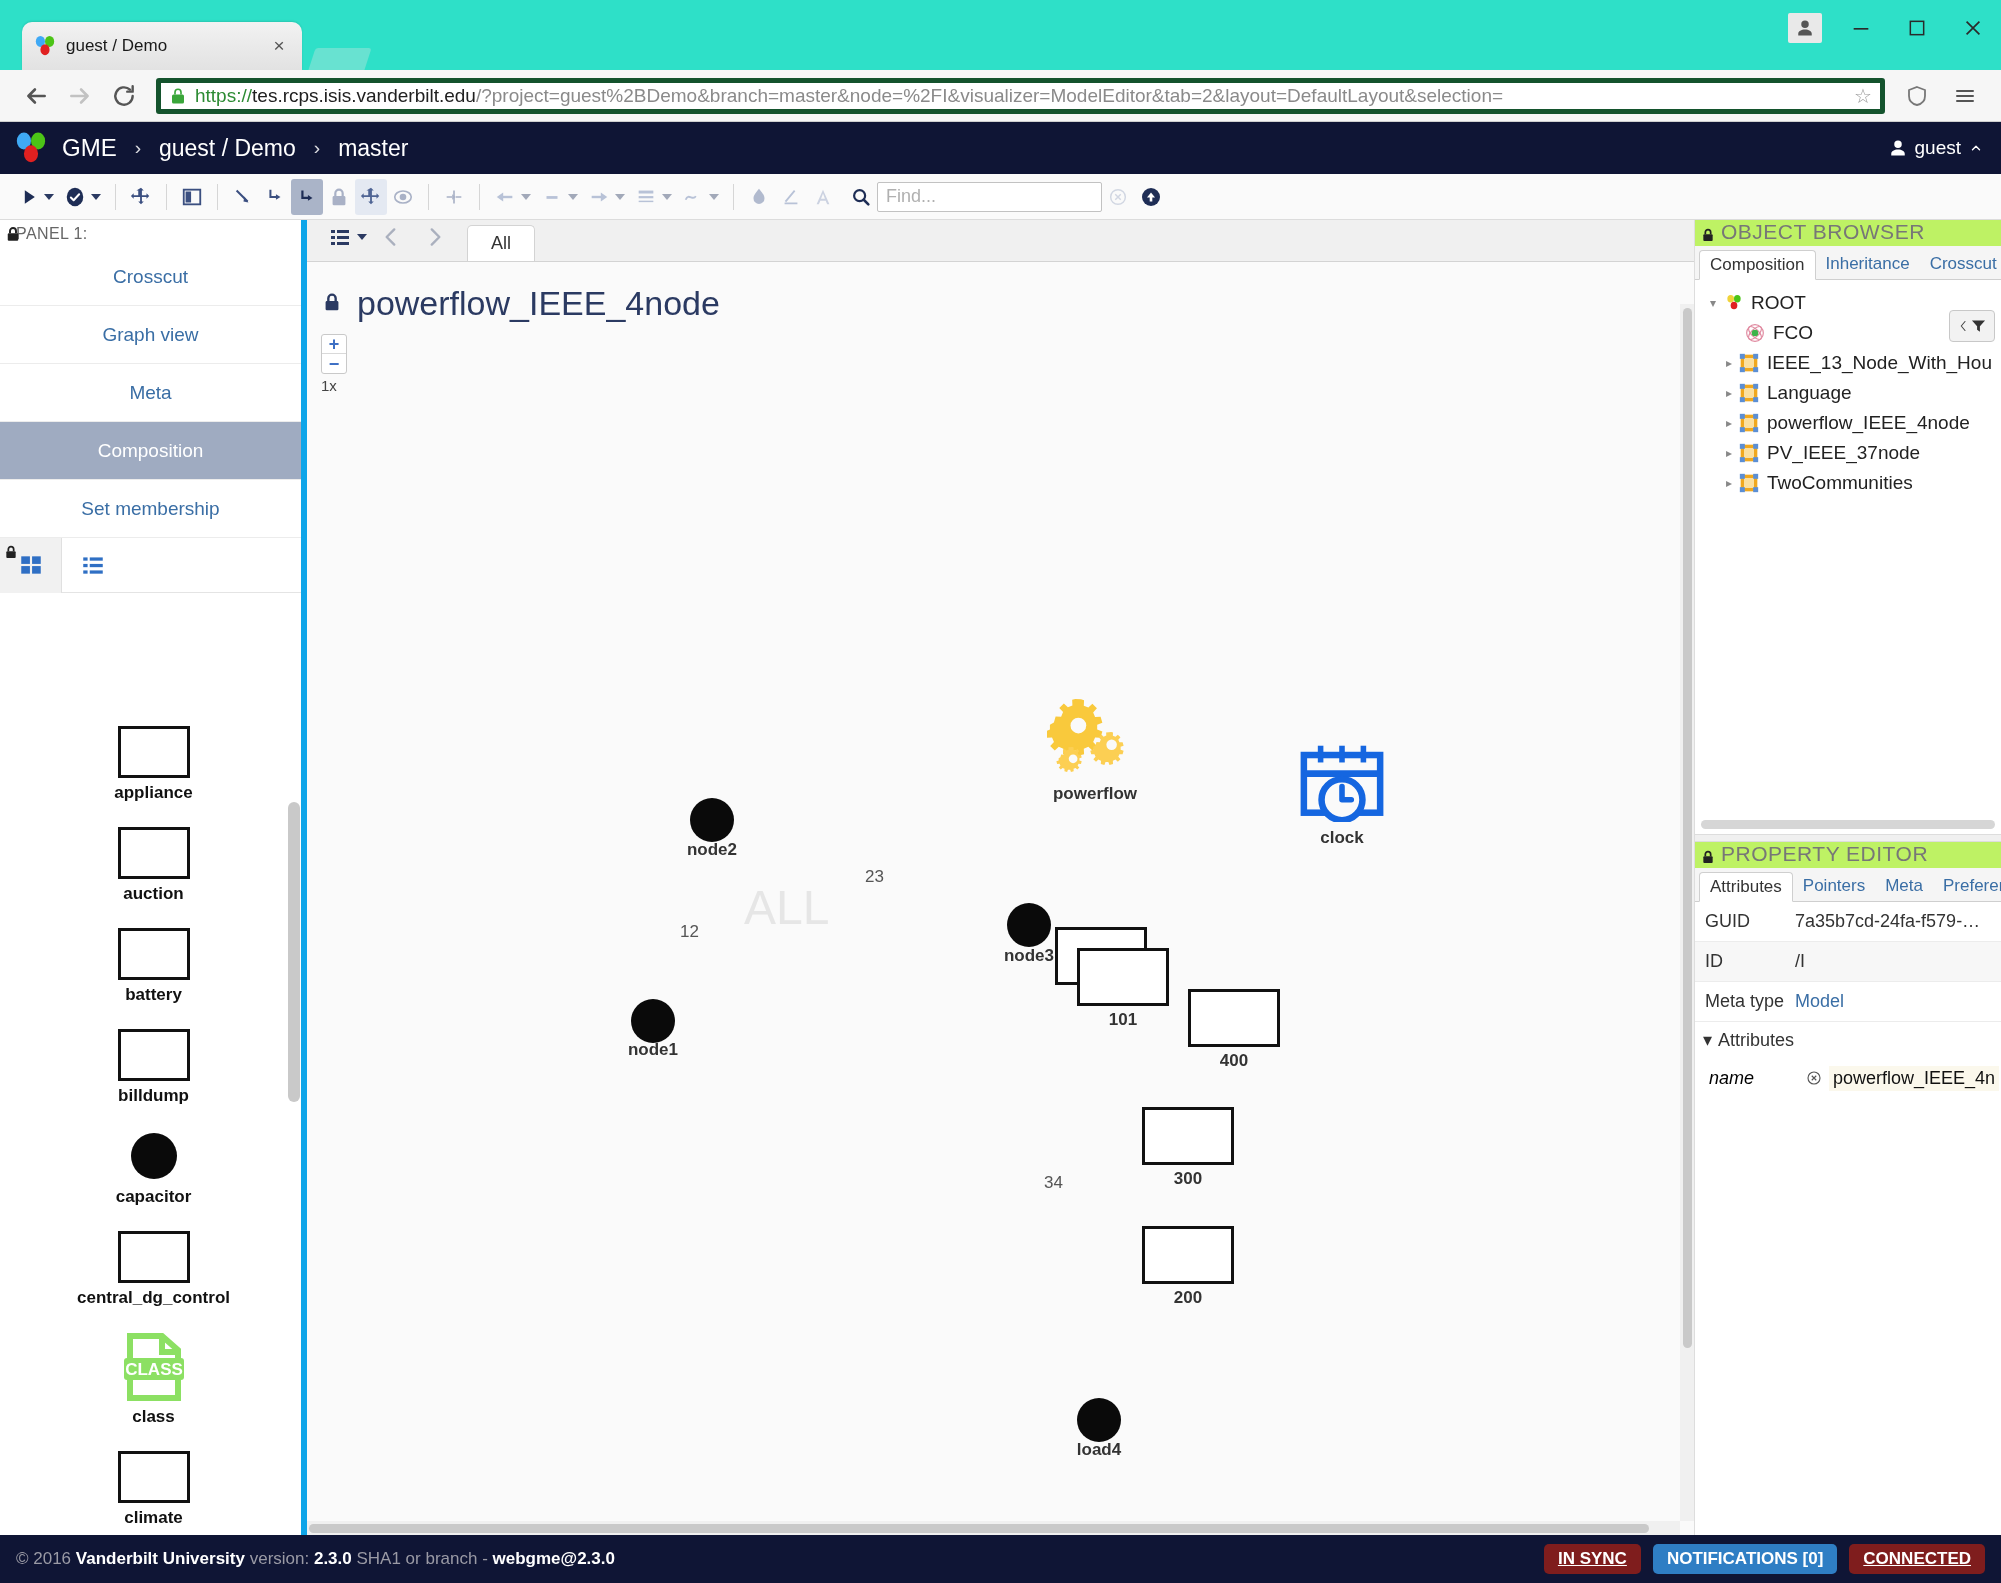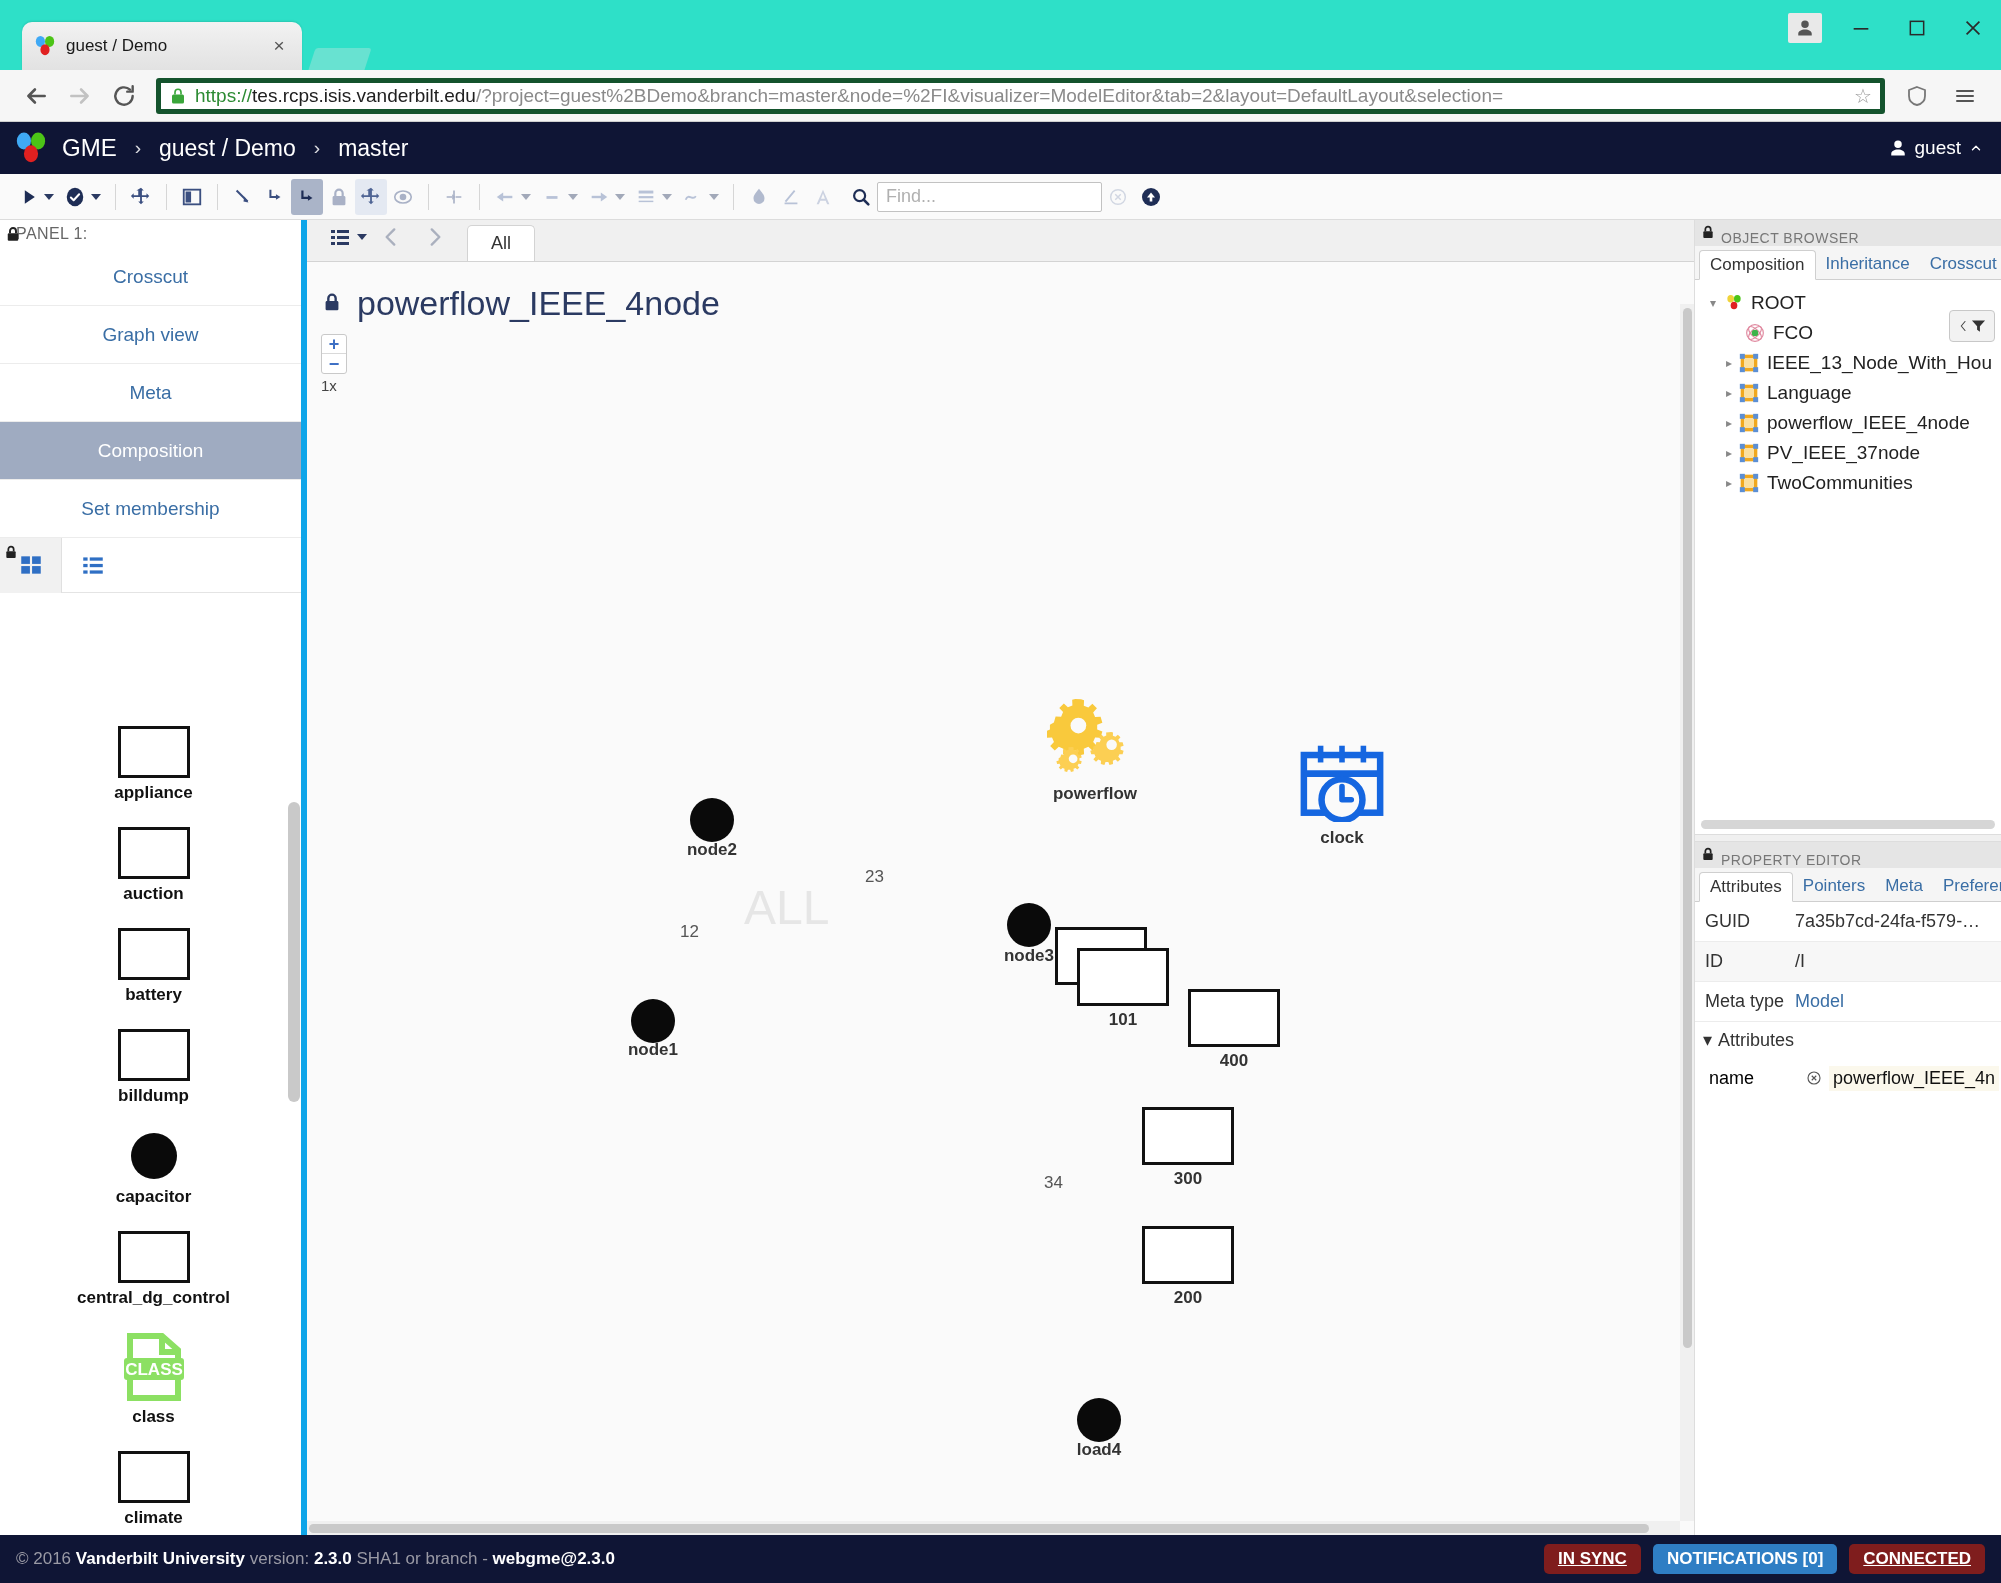--- a/index.html
+++ b/index.html
@@ -143,22 +143,22 @@
   .iconitem .ilabel { font-size: 17px; font-weight: bold; color: #333; margin-top: 6px; }
 
   .hscroll { position: absolute; left: 0; right: 14px; bottom: 0; height: 14px; background: #f0f0f0; }
   .hscroll .thumb { position: absolute; left: 2px; top: 3px; width: 1340px; height: 9px; background: #c9c9c9; border-radius: 5px; }
   .vscroll { position: absolute; right: 0; top: 42px; bottom: 14px; width: 14px; background: #f0f0f0; }
   .vscroll .thumb { position: absolute; left: 3px; top: 4px; width: 9px; height: 1040px; background: #c9c9c9; border-radius: 5px; }
 
   
   .rightpanel { position: absolute; right: 0; top: 98px; width: 307px; bottom: 48px;
                 background: #fff; border-left: 1px solid #ddd; }
-  .rp-head { height: 26px; background: #e5e5e5; display: flex; align-items: flex-end;
-             font-size: 14px; color: #777; letter-spacing: .5px; position: relative; padding-left: 26px; }
+  .rp-head { height: 26px; background: #bef264; display: flex; align-items: flex-start;
+             font-size: 21px; color: #777; letter-spacing: .5px; position: relative; padding-left: 26px; }
   .rp-head .lk { position: absolute; left: 5px; top: 4px; }
   .rp-tabs { height: 34px; border-bottom: 1px solid #cfcfcf; display: flex; align-items: flex-end; padding-left: 4px; background: #f5f5f5; }
   .rp-tab { height: 30px; padding: 0 10px; display: flex; align-items: center; font-size: 17px;
             color: #3a6ea5; cursor: pointer; }
   .rp-tab.sel { background: #fff; border: 1px solid #cfcfcf; border-bottom: 1px solid #fff;
                 border-radius: 4px 4px 0 0; color: #333; margin-bottom: -1px; }
 
   .tree { padding: 8px 4px; font-size: 19px; color: #222; position: relative; }
   .trow { display: flex; align-items: center; height: 30px; white-space: nowrap; cursor: pointer; }
   .trow .arw { width: 16px; text-align: center; color: #888; font-size: 12px; flex: 0 0 auto; }
@@ -885,21 +885,21 @@
             <span class="v link">Model</span>
           </div>
         </div>
 
         <div class="sectionrow">
           <span style="margin-right:6px;">▾</span>
           <span>Attributes</span>
         </div>
 
         <div class="attrrow">
-          <span class="k" style="width:96px; padding-left:0;">name</span>
+          <span class="k" style="width:96px; padding-left:0;font-style:italic;">name</span>
           <span style="margin-right:6px; display:flex;">
             <svg viewBox="0 0 24 24" width="18" height="18">
                 <circle cx="12" cy="12" r="8" fill="none" stroke="#555" stroke-width="1.5"></circle>
                 <path d="M9 9l6 6M15 9l-6 6" stroke="#555" stroke-width="1.5"></path>
               </svg>
           </span>
           <span class="attrval">powerflow_IEEE_4n</span>
         </div>
       </div>
     </div>

